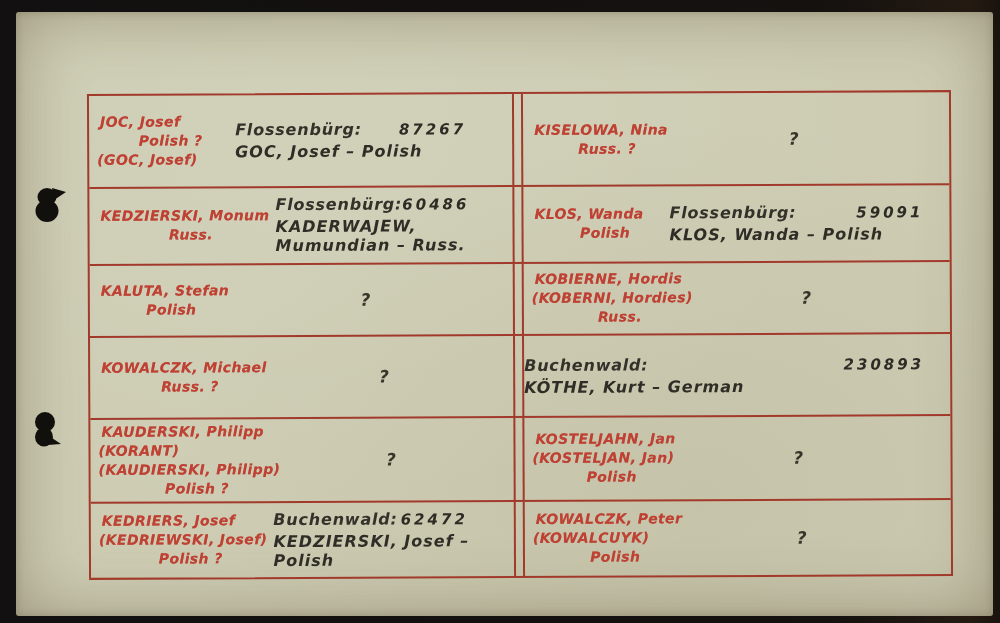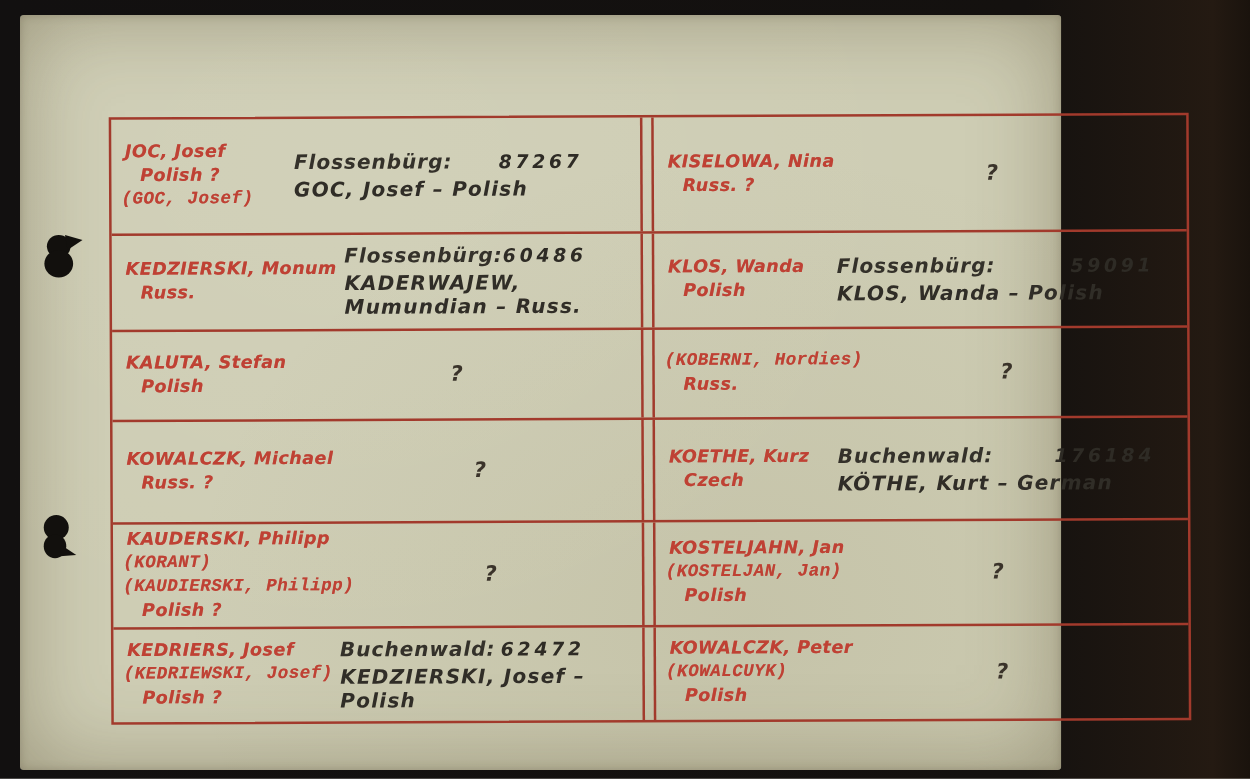--- a/index.html
+++ b/index.html
@@ -3,21 +3,21 @@
 <meta charset="utf-8">
 <style>
   * { margin:0; padding:0; box-sizing:border-box; }
   html,body { width:1000px; height:623px; overflow:hidden; }
   body {
     font-family: "DejaVu Sans", sans-serif;
     background: linear-gradient(90deg, #121010 0%, #14110f 82%, #241a12 97%, #1a130d 100%);
     position:relative;
   }
   .paper {
-    position:absolute; left:16px; top:12px; width:833px; height:604px;
+    position:absolute; left:16px; top:12px; width:977px; height:604px;
     background:
       radial-gradient(ellipse at 30% 20%, rgba(255,255,250,0.07), rgba(0,0,0,0) 60%),
       radial-gradient(ellipse at 70% 80%, rgba(120,110,70,0.10), rgba(0,0,0,0) 55%),
       #cecdb4;
     box-shadow: inset 0 0 70px rgba(75,62,35,0.38), inset 0 0 8px rgba(60,50,30,0.25);
     border-radius:3px;
   }
   .punch { position:absolute; }
   .grid {
     position:absolute; left:72px; top:80px; width:864px; height:486px;
@@ -30,22 +30,22 @@
   .cell { display:flex; align-items:center; position:relative; }
   .cell.left  { flex:0 0 425px; border-right:2px solid #a23a2c; }
   .gap { flex:0 0 7px; }
   .cell.right { flex:1; border-left:2px solid #a23a2c; }
   .names {
     flex:0 0 auto; min-width:146px; padding-left:11px; padding-right:6px;
     color:#bf4134; font-style:italic; font-weight:bold;
     font-size:14px; line-height:19px; letter-spacing:0.4px;
     text-shadow: 0 0 0.4px rgba(191,65,52,0.6);
   }
-  .names .nat   { margin-left:12px; }
-  .names .paren { margin-left:-3px;font-family:Liberation Mono, monospace; }
+  .names .nat   { margin-left:12px;text-align:center; }
+  .names .paren { margin-left:-3px; }
   .info { flex:1 1 auto; color:#34312a; font-style:italic; }
   .line1 { display:flex; justify-content:space-between; align-items:baseline;
            font-size:16px; letter-spacing:0.8px; }
   .cell.left  .line1 { padding-right:46px; }
   .cell.right .line1 { padding-right:26px; }
   .num { font-size:15px; letter-spacing:3px; font-weight:bold; color:#2e2b25; }
   .line2 { font-size:16px; letter-spacing:1px; margin-top:3px; font-weight:bold;
            color:#302d27; }
   .camp { font-weight:bold; }
   .info.center { text-align:center; }
@@ -126,44 +126,41 @@
         <div class="cell left">
           <div class="names">
             <div>KALUTA, Stefan</div>
             <div class="nat">Polish</div>
           </div>
           <div class="info center"><span class="qmark">?</span></div>
         </div>
         <div class="gap"></div>
         <div class="cell right">
           <div class="names">
+            <div>KOBIERNE, Hordis</div>
             <div class="paren">(KOBERNI, Hordies)</div>
             <div class="nat">Russ.</div>
           </div>
           <div class="info center"><span class="qmark">?</span></div>
         </div>
       </div>
       <div class="row bordered" style="height: 83px;">
         <div class="cell left">
           <div class="names">
             <div>KOWALCZK, Michael</div>
             <div class="nat">Russ. ?</div>
           </div>
           <div class="info center"><span class="qmark">?</span></div>
         </div>
         <div class="gap"></div>
         <div class="cell right">
-          <div class="names">
-            <div>KOETHE, Kurz</div>
-            <div class="nat">Czech</div>
-          </div>
           <div class="info">
             <div class="line1">
               <span class="camp">Buchenwald:</span>
-              <span class="num">176184</span>
+              <span class="num">230893</span>
             </div>
             <div class="line2">KÖTHE, Kurt – German</div>
           </div>
         </div>
       </div>
       <div class="row bordered" style="height: 84px;">
         <div class="cell left">
           <div class="names">
             <div>KAUDERSKI, Philipp</div>
             <div class="paren">(KORANT)</div>

